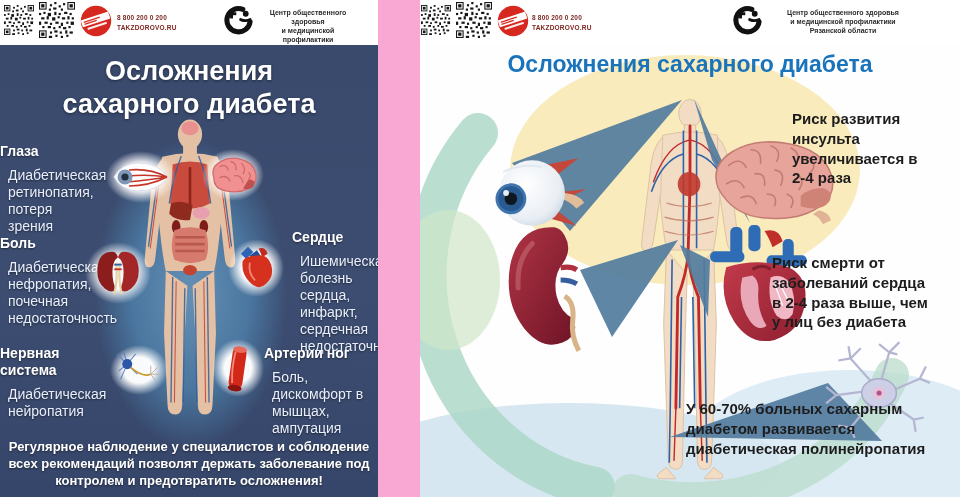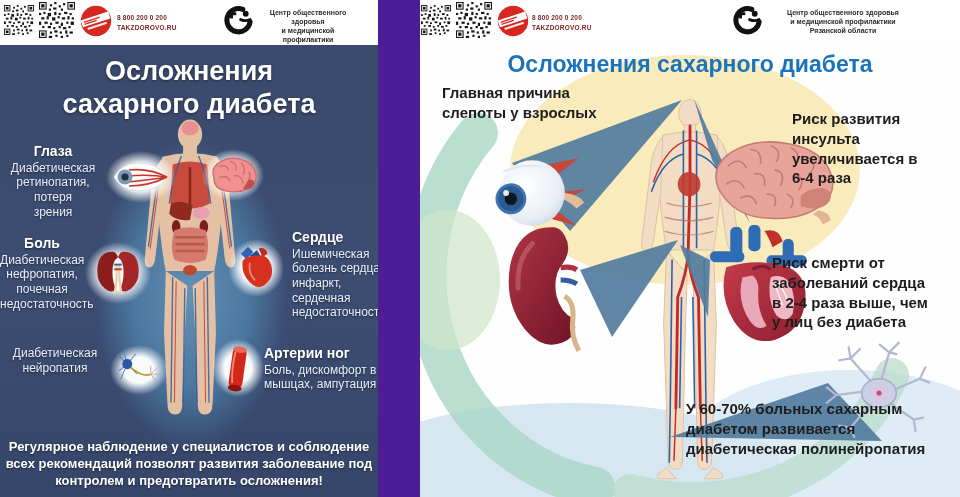--- a/index.html
+++ b/index.html
@@ -1,29 +1,29 @@
 <!DOCTYPE html>
 <html><head>
 <meta charset="utf-8">
 <style>
   html,body{margin:0;padding:0;background:#fff;font-family:"Liberation Sans",sans-serif;}
-  #stage{position:relative;width:960px;height:497px;background:#4c1d95;overflow:hidden;}
+  #stage{position:relative;width:960px;height:497px;background:#f9a8d4;overflow:hidden;}
   .a{position:absolute;}
   .ml{white-space:pre-line;}
   
   .hdr{top:0;height:45px;background:#fff;}
   .phone{font-size:6.5px;font-weight:bold;color:#7c2620;line-height:1.5;letter-spacing:.2px;}
   .orgname{font-size:7px;line-height:1.3;color:#2b2b2b;text-align:center;font-weight:bold;}
   
   #lp{left:0;top:45px;width:378px;height:452px;background:linear-gradient(180deg,#3a4a6d 0%,#3c4d71 55%,#36466a 100%);overflow:hidden;}
   #lp-glow{left:85px;top:58px;width:212px;height:382px;background:radial-gradient(ellipse 58% 52% at 50% 50%, #6590b6 0%, #4a769f 48%, rgba(74,118,159,0) 78%);}
   .lp-title{top:10px;left:0;width:100%;text-align:center;color:#fff;font-weight:bold;font-size:27px;line-height:1.22;text-shadow:0 1px 3px rgba(0,0,0,.45);}
   .oname{font-weight:bold;font-size:14px;color:#fff;line-height:1.2;text-shadow:0 1px 2px rgba(0,0,0,.5);}
-  .odesc{font-size:12px;color:#e8eefb;line-height:1.22;margin-top:1px;text-shadow:0 1px 2px rgba(0,0,0,.5);}
-  .t-r{text-align:center;}
+  .odesc{font-size:14px;color:#e8eefb;line-height:1.22;margin-top:7px;text-shadow:0 1px 2px rgba(0,0,0,.5);padding-left:8px;}
+  .t-r{text-align:left;}
   .glow{display:flex;align-items:center;justify-content:center;background:radial-gradient(closest-side,rgba(255,255,255,.97) 52%,rgba(255,255,255,0) 100%);border-radius:50%;}
   .lp-footer{text-align:center;color:#fff;font-weight:bold;font-size:13px;line-height:1.3;text-shadow:0 1px 2px rgba(0,0,0,.5);}
   
   #rp{left:420px;top:45px;width:540px;height:452px;background:#fefefe;overflow:hidden;}
   .rp-title{top:6px;left:0;width:100%;text-align:center;color:#1a74bc;font-weight:bold;font-size:23px;}
   .callout{font-weight:bold;color:#1d1d1d;font-size:15px;line-height:1.32;}
   .z0{z-index:0}.z1{z-index:1}.z2{z-index:2}.z3{z-index:3}.z4{z-index:4}
 </style>
 </head>
 <body>
@@ -358,20 +358,21 @@
 почечная
 недостаточность</div>
     </div>
     <div class="a glow z2" style="left:85px;top:197px;width:66px;height:62px">
       <svg width="52" height="54">
           <use href="#s-kidL"></use>
         </svg>
     </div>
 
     <div class="a t-r z2" style="left:0;top:300px;width:110px">
+      <div class="oname">Нервная система</div>
       <div class="odesc ml">Диабетическая
 нейропатия</div>
     </div>
     <div class="a glow z2" style="left:110px;top:300px;width:58px;height:50px">
       <svg width="52" height="42">
           <use href="#s-neurL"></use>
         </svg>
     </div>
 
     <div class="a glow z2" style="left:202px;top:104px;width:62px;height:52px">
@@ -399,21 +400,21 @@
           <use href="#s-artL"></use>
         </svg>
     </div>
     <div class="a z2" style="left:264px;top:300px;width:114px">
       <div class="oname">Артерии ног</div>
       <div class="odesc ml">Боль, дискомфорт в
 мышцах, ампутация</div>
     </div>
 
     <div class="a lp-footer ml z2" style="left:2px;top:394px;width:374px">Регулярное наблюдение у специалистов и соблюдение
-всех рекомендаций позволят развития заболевание под
+всех рекомендаций позволят держать заболевание под
 контролем и предотвратить  осложнения!</div>
   </div>
 
   <div class="a" id="rp">
 
     <svg class="a z0" width="540" height="452">
       <ellipse cx="265" cy="125" rx="175" ry="115" fill="#f8e9b5" opacity=".9"></ellipse>
       <ellipse cx="150" cy="420" rx="210" ry="62" fill="#cfe3ef" opacity=".85"></ellipse>
       <ellipse cx="430" cy="400" rx="160" ry="75" fill="#d6e7f2" opacity=".8"></ellipse>
       <path d="M58 88 A 205 215 0 0 0 175 442" fill="none" stroke="#a9d7c5" stroke-width="40" opacity=".8" stroke-linecap="round"></path>
@@ -445,26 +446,24 @@
         <use href="#s-kidR"></use>
       </svg>
     <svg class="a z3" style="left:288px;top:180px" width="106" height="126">
         <use href="#s-heartR"></use>
       </svg>
     <svg class="a z3" style="left:400px;top:293px" width="112" height="102">
         <use href="#s-neurR"></use>
       </svg>
 
     <div class="a rp-title z4">Осложнения сахарного диабета</div>
-    <div class="a callout ml z4" style="left:22px;top:38px;width:210px">Главная причина
-слепоты у взрослых</div>
     <div class="a callout ml z4" style="left:372px;top:64px;width:165px">Риск развития
 инсульта
 увеличивается в
-6-4 раза</div>
+2-4 раза</div>
     <div class="a callout ml z4" style="left:352px;top:208px;width:185px">Риск смерти от
 заболеваний сердца
 в 2-4 раза выше, чем
 у лиц без диабета</div>
     <div class="a callout ml z4" style="left:266px;top:354px;width:270px">У 60-70% больных сахарным
 диабетом развивается
 диабетическая полинейропатия</div>
   </div>
 
 </div>

